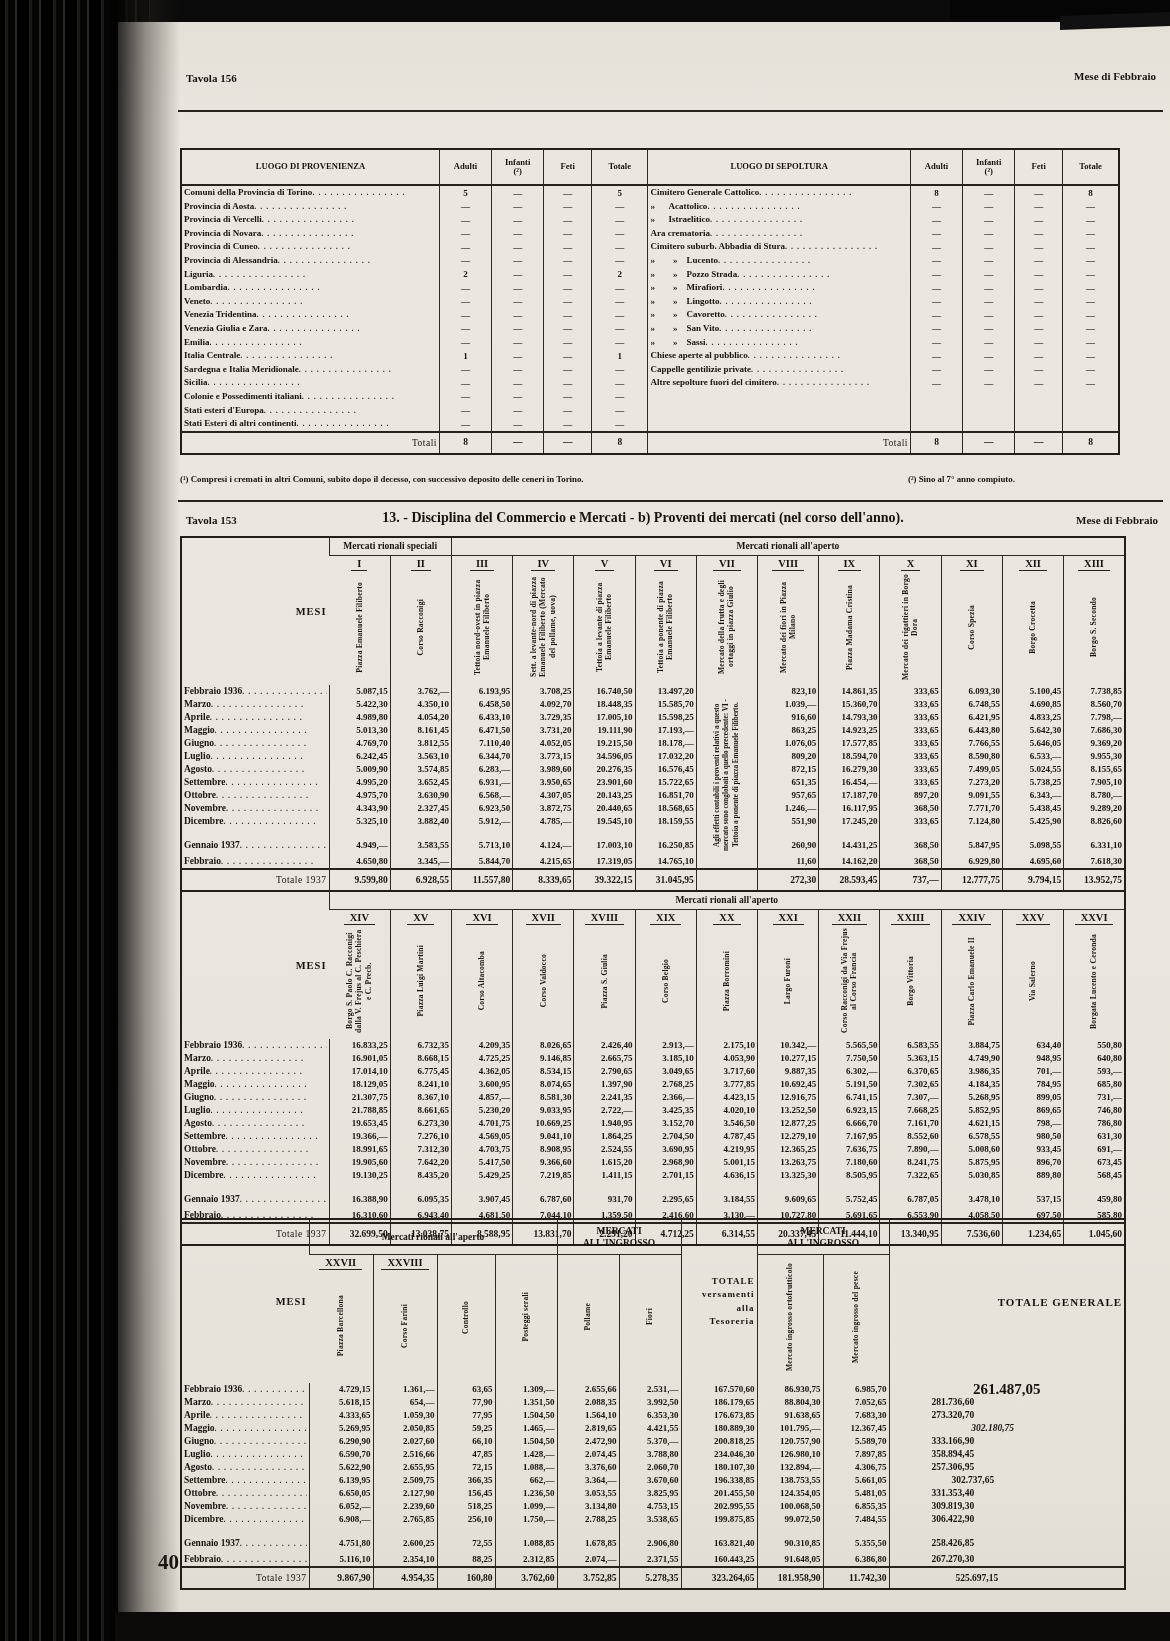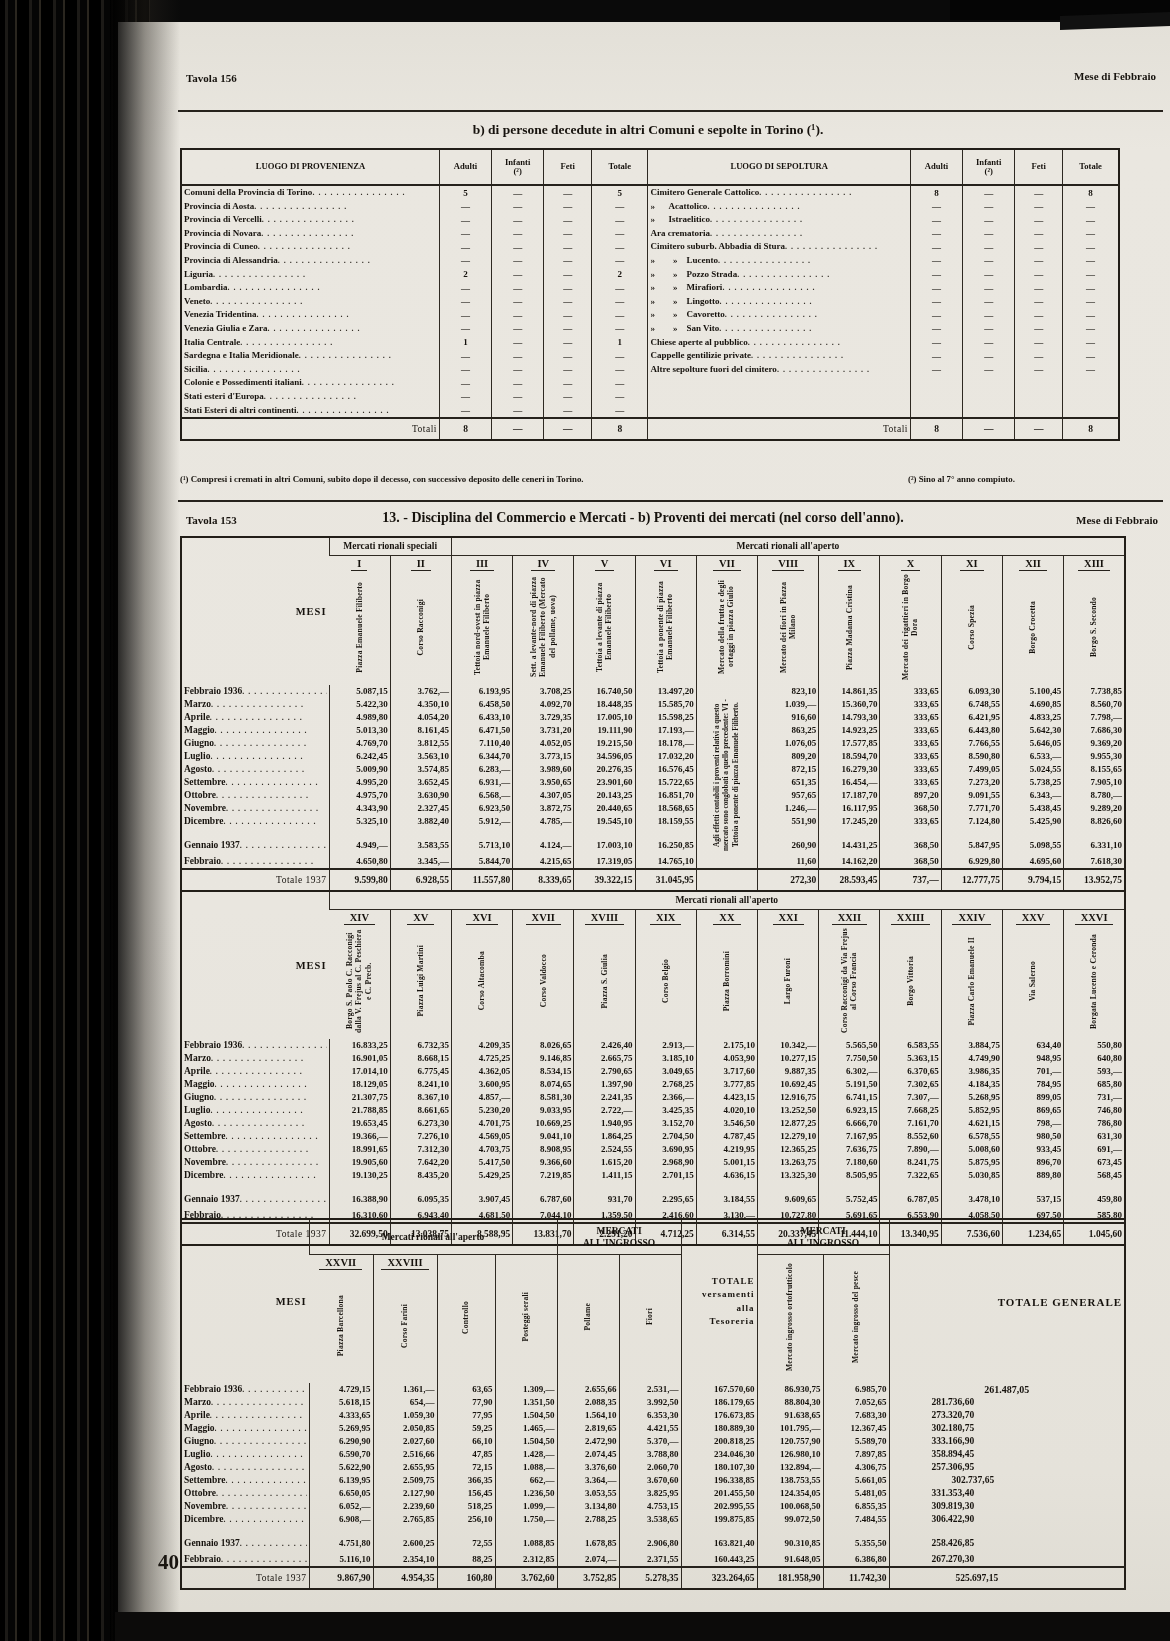--- a/index.html
+++ b/index.html
@@ -65,21 +65,20 @@
 <body>
 
 <div id="stage">
   <div id="gutter"></div>
   <div id="topbar"></div>
   <div id="paper">
 
     <div class="abs small-label" style="left:68px;top:50px;">Tavola 156</div>
     <div class="abs small-label" style="right:14px;top:48px;white-space:nowrap;">Mese di Febbraio</div>
     <div class="hrule" style="left:60px;top:88px;width:985px;"></div>
-    <div class="abs titleline" style="left:120px;top:100px;width:820px;">b) di persone decedute in altri Comuni e sepolte in Torino (¹).</div>
 
     <div id="t156" class="abs" style="left:62px;top:126px;width:940px;">
         <table class="tbl" style="width: 940px;">
           <colgroup>
             <col style="width: 248px;">
             <col style="width: 50px;">
             <col style="width: 50px;">
             <col style="width: 46px;">
             <col style="width: 54px;">
             <col style="width: 252px;">
@@ -332,20 +331,42 @@
                   <span class="dots"></span>
                 </div>
               </td>
               <td class="num dash">—</td>
               <td class="num dash">—</td>
               <td class="num dash">—</td>
               <td class="num dash">—</td>
               <td class="place">
                 <div class="mrow">
                   <span class="lbl">»  » San Vito</span>
+                  <span class="dots"></span>
+                </div>
+              </td>
+              <td class="num dash">—</td>
+              <td class="num dash">—</td>
+              <td class="num dash">—</td>
+              <td class="num dash">—</td>
+            </tr>
+            <tr>
+              <td class="place">
+                <div class="mrow">
+                  <span class="lbl">Emilia</span>
+                  <span class="dots"></span>
+                </div>
+              </td>
+              <td class="num dash">—</td>
+              <td class="num dash">—</td>
+              <td class="num dash">—</td>
+              <td class="num dash">—</td>
+              <td class="place">
+                <div class="mrow">
+                  <span class="lbl">»  » Sassi</span>
                   <span class="dots"></span>
                 </div>
               </td>
               <td class="num dash">—</td>
               <td class="num dash">—</td>
               <td class="num dash">—</td>
               <td class="num dash">—</td>
             </tr>
             <tr>
               <td class="place">
@@ -1225,21 +1246,21 @@
               </td>
               <td class="num">4.729,15</td>
               <td class="num">1.361,—</td>
               <td class="num">63,65</td>
               <td class="num">1.309,—</td>
               <td class="num">2.655,66</td>
               <td class="num">2.531,—</td>
               <td class="num">167.570,60</td>
               <td class="num">86.930,75</td>
               <td class="num">6.985,70</td>
-              <td class="num" style="text-align: center; font-size: 10px;">261.487,05</td>
+              <td class="num" style="text-align: center; font-size: 15px;">261.487,05</td>
             </tr>
             <tr>
               <td class="month-cell">
                 <div class="mrow">
                   <span class="lbl">Marzo</span>
                   <span class="dots"></span>
                 </div>
               </td>
               <td class="num">5.618,15</td>
               <td class="num">654,—</td>
@@ -1279,21 +1300,21 @@
               </td>
               <td class="num">5.269,95</td>
               <td class="num">2.050,85</td>
               <td class="num">59,25</td>
               <td class="num">1.465,—</td>
               <td class="num">2.819,65</td>
               <td class="num">4.421,55</td>
               <td class="num">180.889,30</td>
               <td class="num">101.795,—</td>
               <td class="num">12.367,45</td>
-              <td class="num" style="text-align: center; padding-right: 110px; font-size: 9.5px;">302.180,75</td>
+              <td class="num" style="text-align: right; padding-right: 110px; font-size: 9.5px; font-style: italic;">302.180,75</td>
             </tr>
             <tr>
               <td class="month-cell">
                 <div class="mrow">
                   <span class="lbl">Giugno</span>
                   <span class="dots"></span>
                 </div>
               </td>
               <td class="num">6.290,90</td>
               <td class="num">2.027,60</td>

